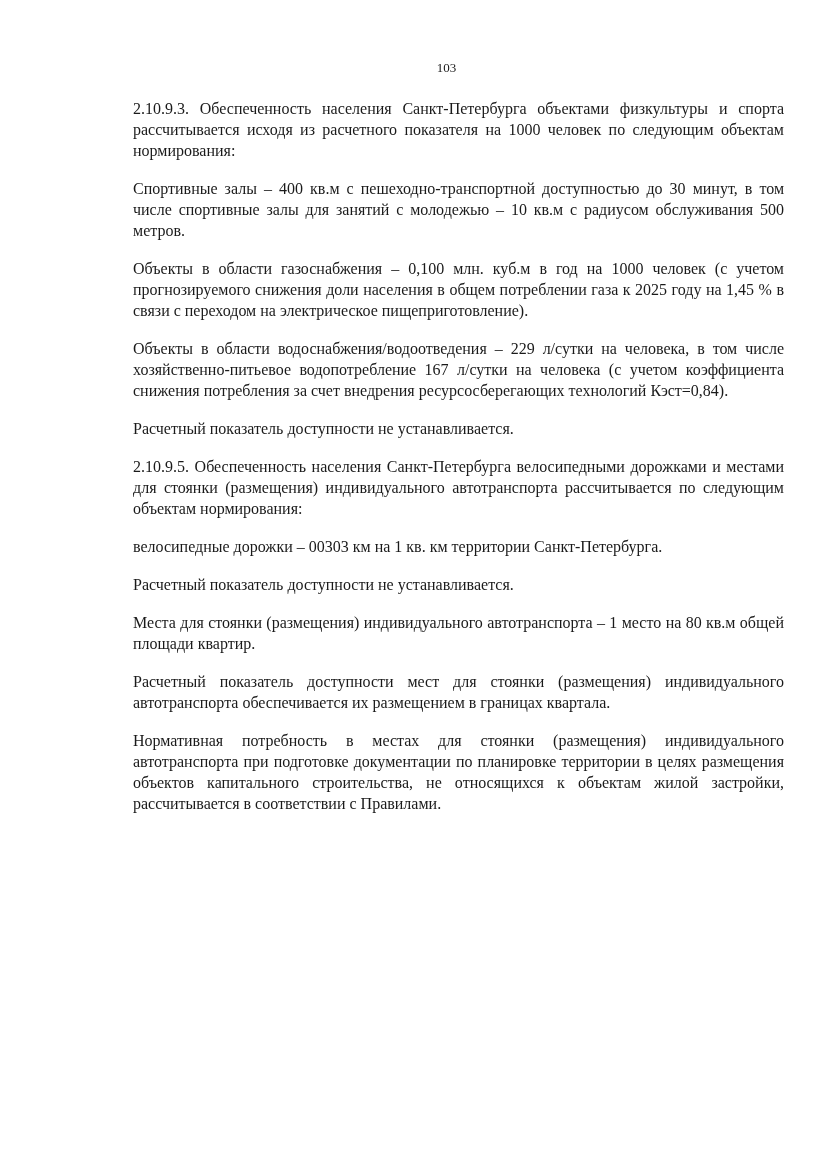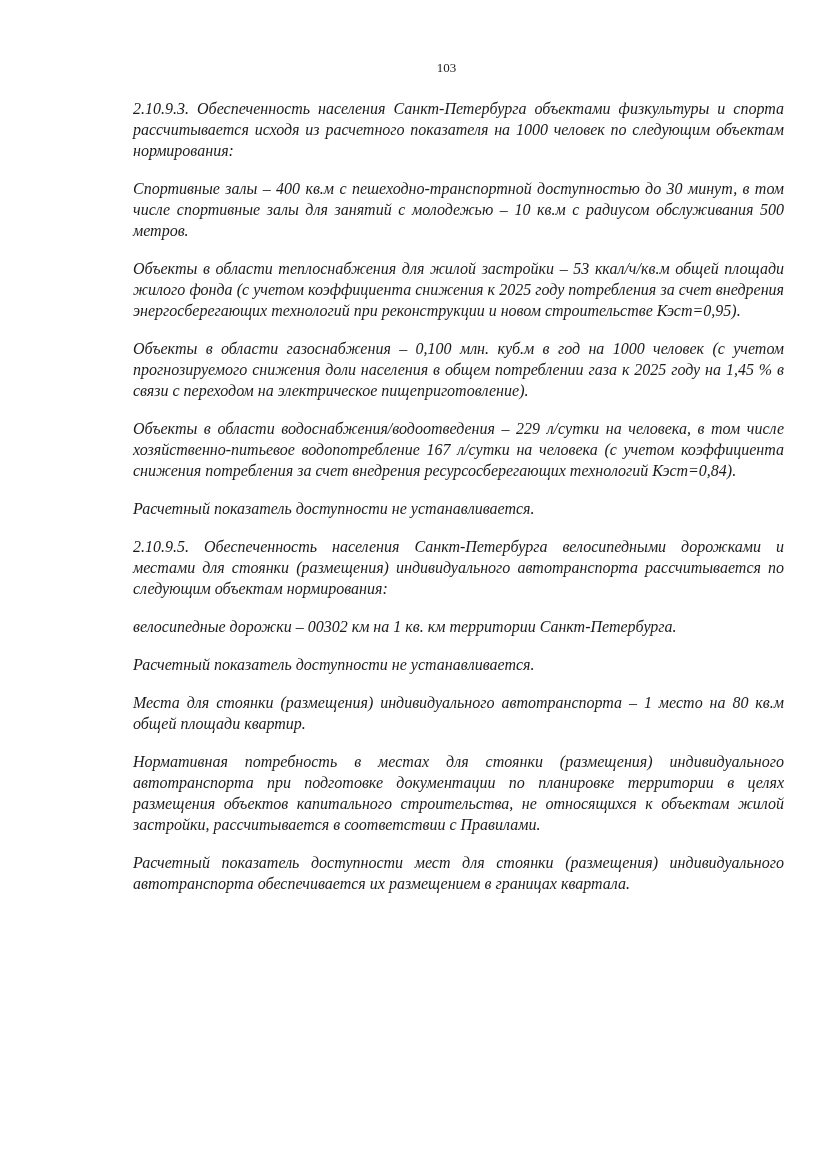--- a/index.html
+++ b/index.html
@@ -35,36 +35,34 @@
       position: absolute;
       left: 133px;
       top: 98px;
       width: 651px;
       font-size: 16px;
       line-height: 21px;
       text-align: justify;
     }
     .content p {
       margin: 0 0 17px 0;
-      font-style: italic;
     }
   </style>
 </head>
 <body>
 
 <div class="page">
   <div class="page-number">103</div>
 
   <div class="content">
     <p>2.10.9.3. Обеспеченность населения Санкт-Петербурга объектами физкультуры и спорта рассчитывается исходя из расчетного показателя на 1000 человек по следующим объектам нормирования:</p>
     <p>Спортивные залы – 400 кв.м с пешеходно-транспортной доступностью до 30 минут, в том числе спортивные залы для занятий с молодежью – 10 кв.м с радиусом обслуживания 500 метров.</p>
-    <p>Объекты в области теплоснабжения для жилой застройки – 53 ккал/ч/кв.м общей площади жилого фонда (с учетом коэффициента снижения к 2025 году потребления за счет внедрения энергосберегающих технологий при реконструкции и новом строительстве Кэст=0,95).</p>
     <p>Объекты в области газоснабжения – 0,100 млн. куб.м в год на 1000 человек (с учетом прогнозируемого снижения доли населения в общем потреблении газа к 2025 году на 1,45 % в связи с переходом на электрическое пищеприготовление).</p>
     <p>Объекты в области водоснабжения/водоотведения – 229 л/сутки на человека, в том числе хозяйственно-питьевое водопотребление 167 л/сутки на человека (с учетом коэффициента снижения потребления за счет внедрения ресурсосберегающих технологий Кэст=0,84).</p>
     <p>Расчетный показатель доступности не устанавливается.</p>
     <p>2.10.9.5. Обеспеченность населения Санкт-Петербурга велосипедными дорожками и местами для стоянки (размещения) индивидуального автотранспорта рассчитывается по следующим объектам нормирования:</p>
-    <p>велосипедные дорожки – 00302 км на 1 кв. км территории Санкт-Петербурга.</p>
+    <p>велосипедные дорожки – 00303 км на 1 кв. км территории Санкт-Петербурга.</p>
     <p>Расчетный показатель доступности не устанавливается.</p>
     <p>Места для стоянки (размещения) индивидуального автотранспорта – 1 место на 80 кв.м общей площади квартир.</p>
+    <p>Расчетный показатель доступности мест для стоянки (размещения) индивидуального автотранспорта обеспечивается их размещением в границах квартала.</p>
     <p>Нормативная потребность в местах для стоянки (размещения) индивидуального автотранспорта при подготовке документации по планировке территории в целях размещения объектов капитального строительства, не относящихся к объектам жилой застройки, рассчитывается в соответствии с Правилами.</p>
-    <p>Расчетный показатель доступности мест для стоянки (размещения) индивидуального автотранспорта обеспечивается их размещением в границах квартала.</p>
   </div>
 </div>
 
 </body></html>

